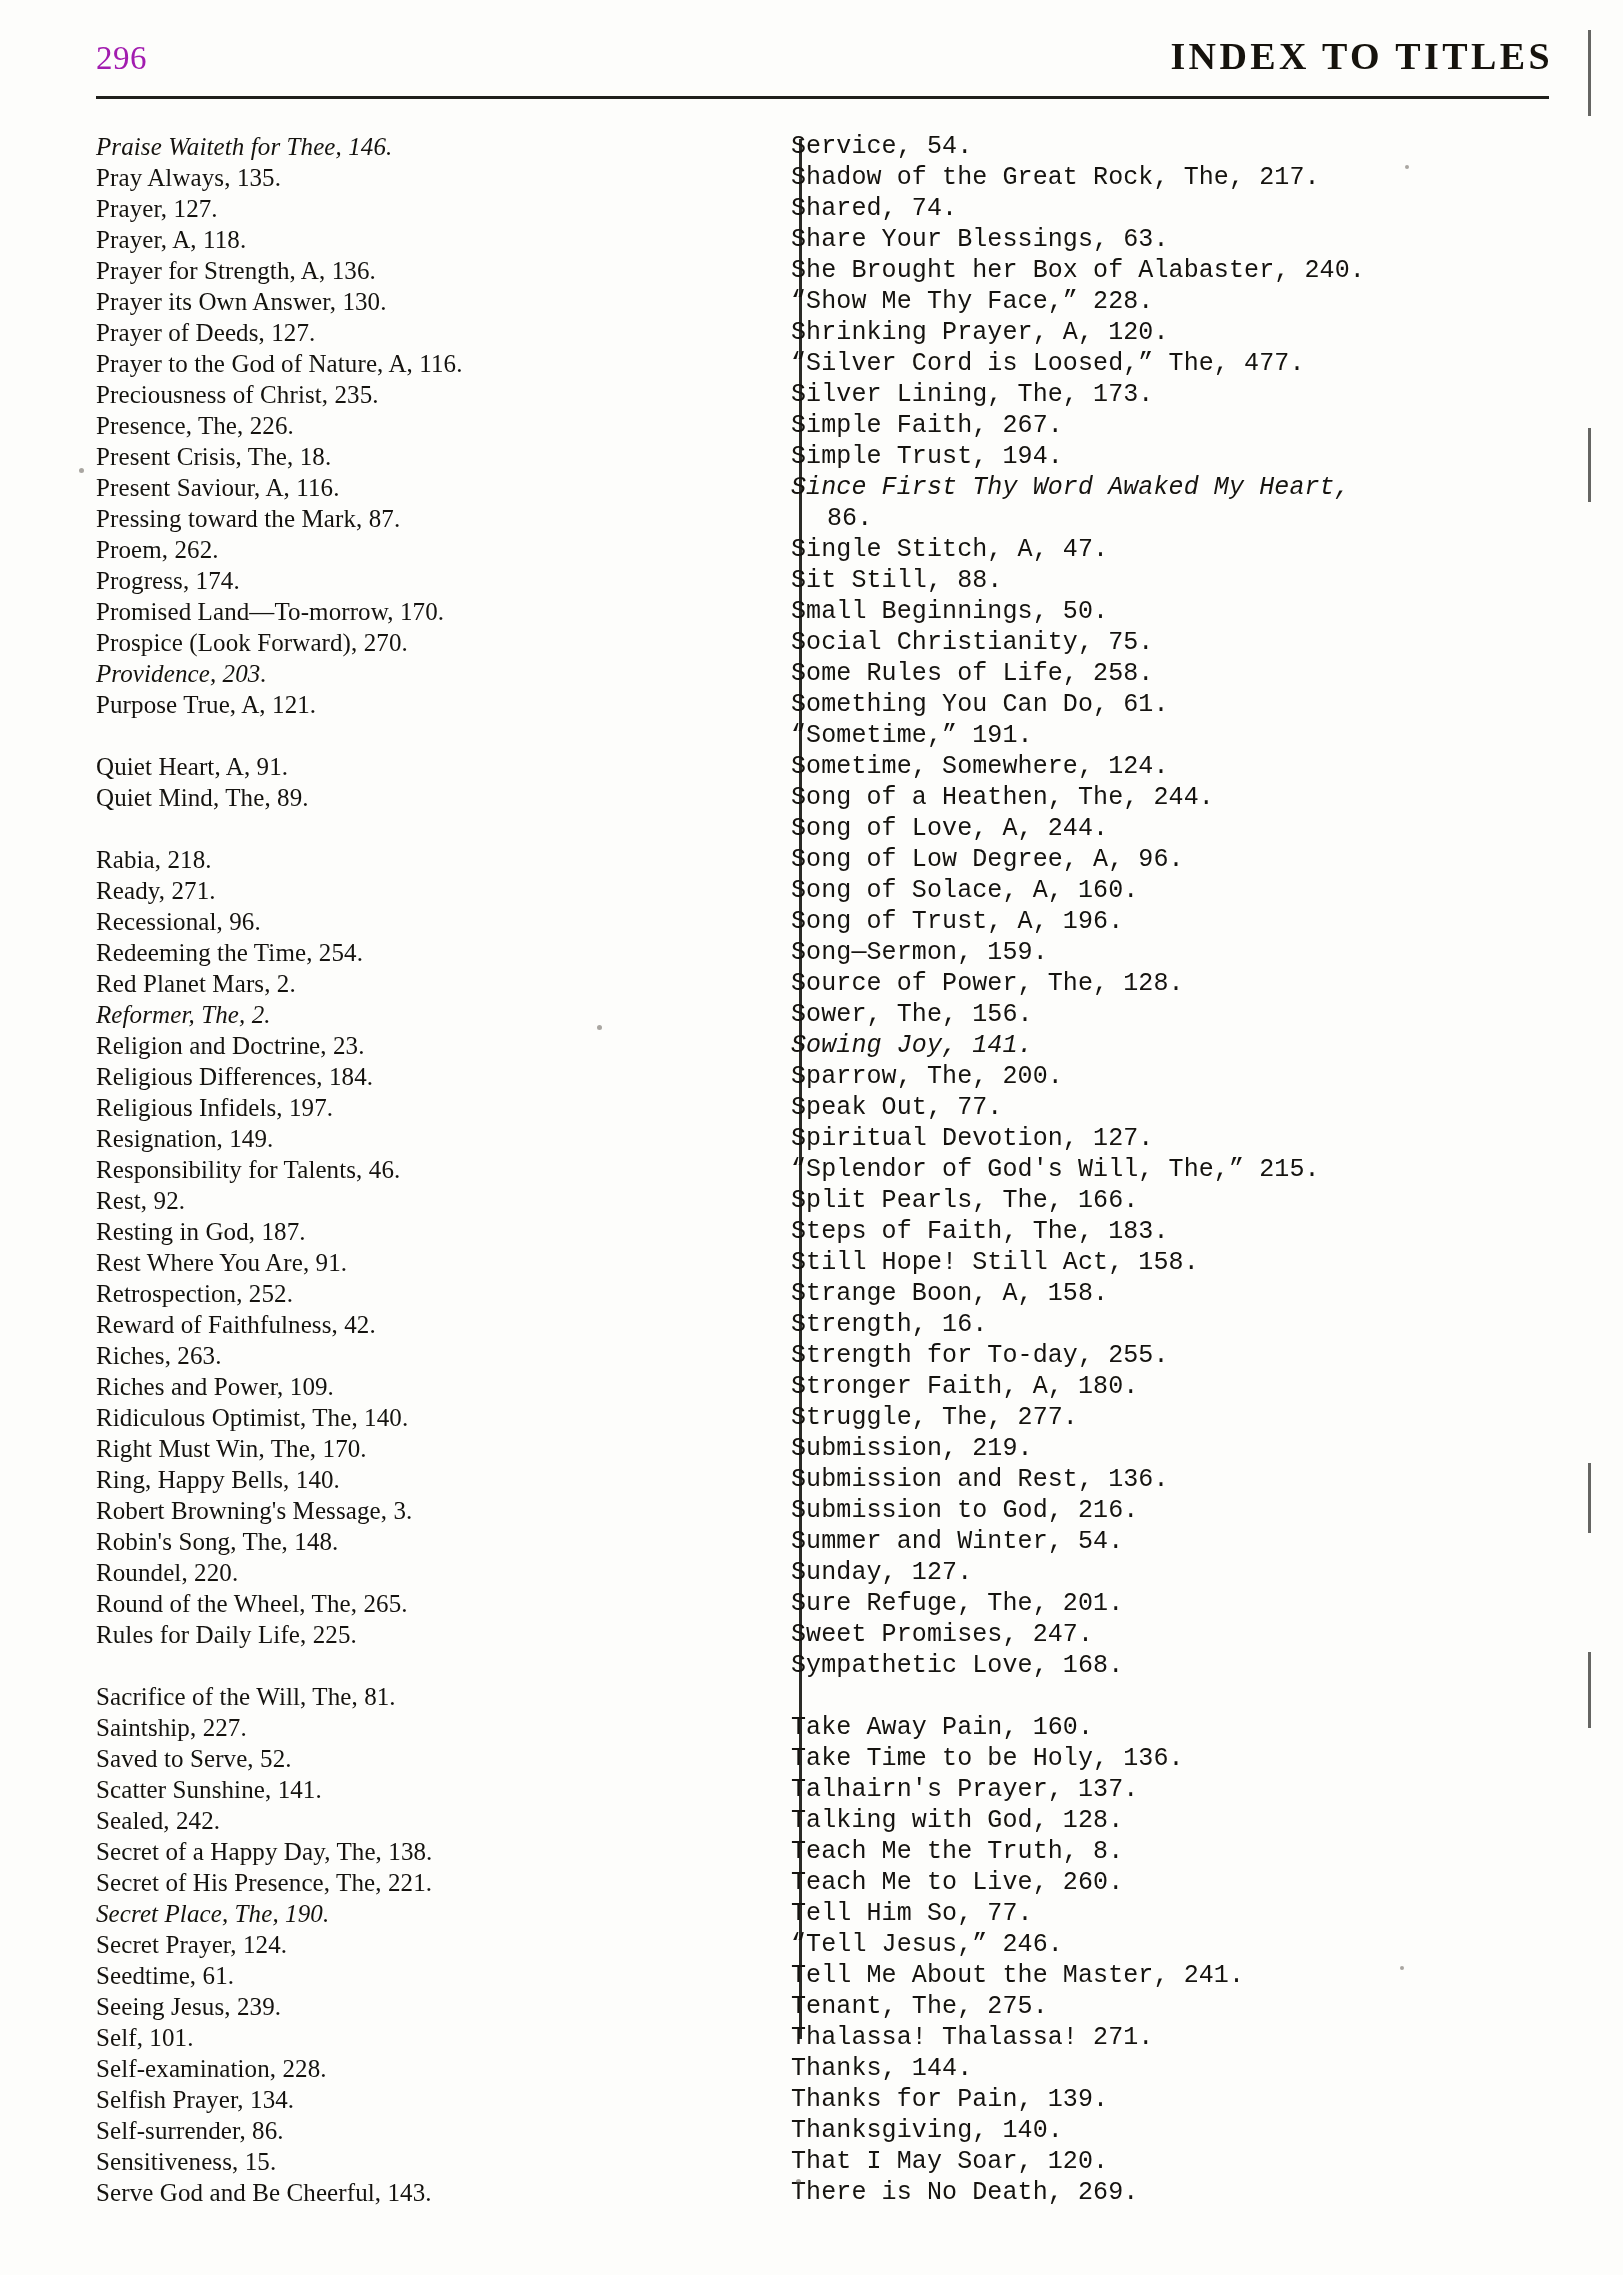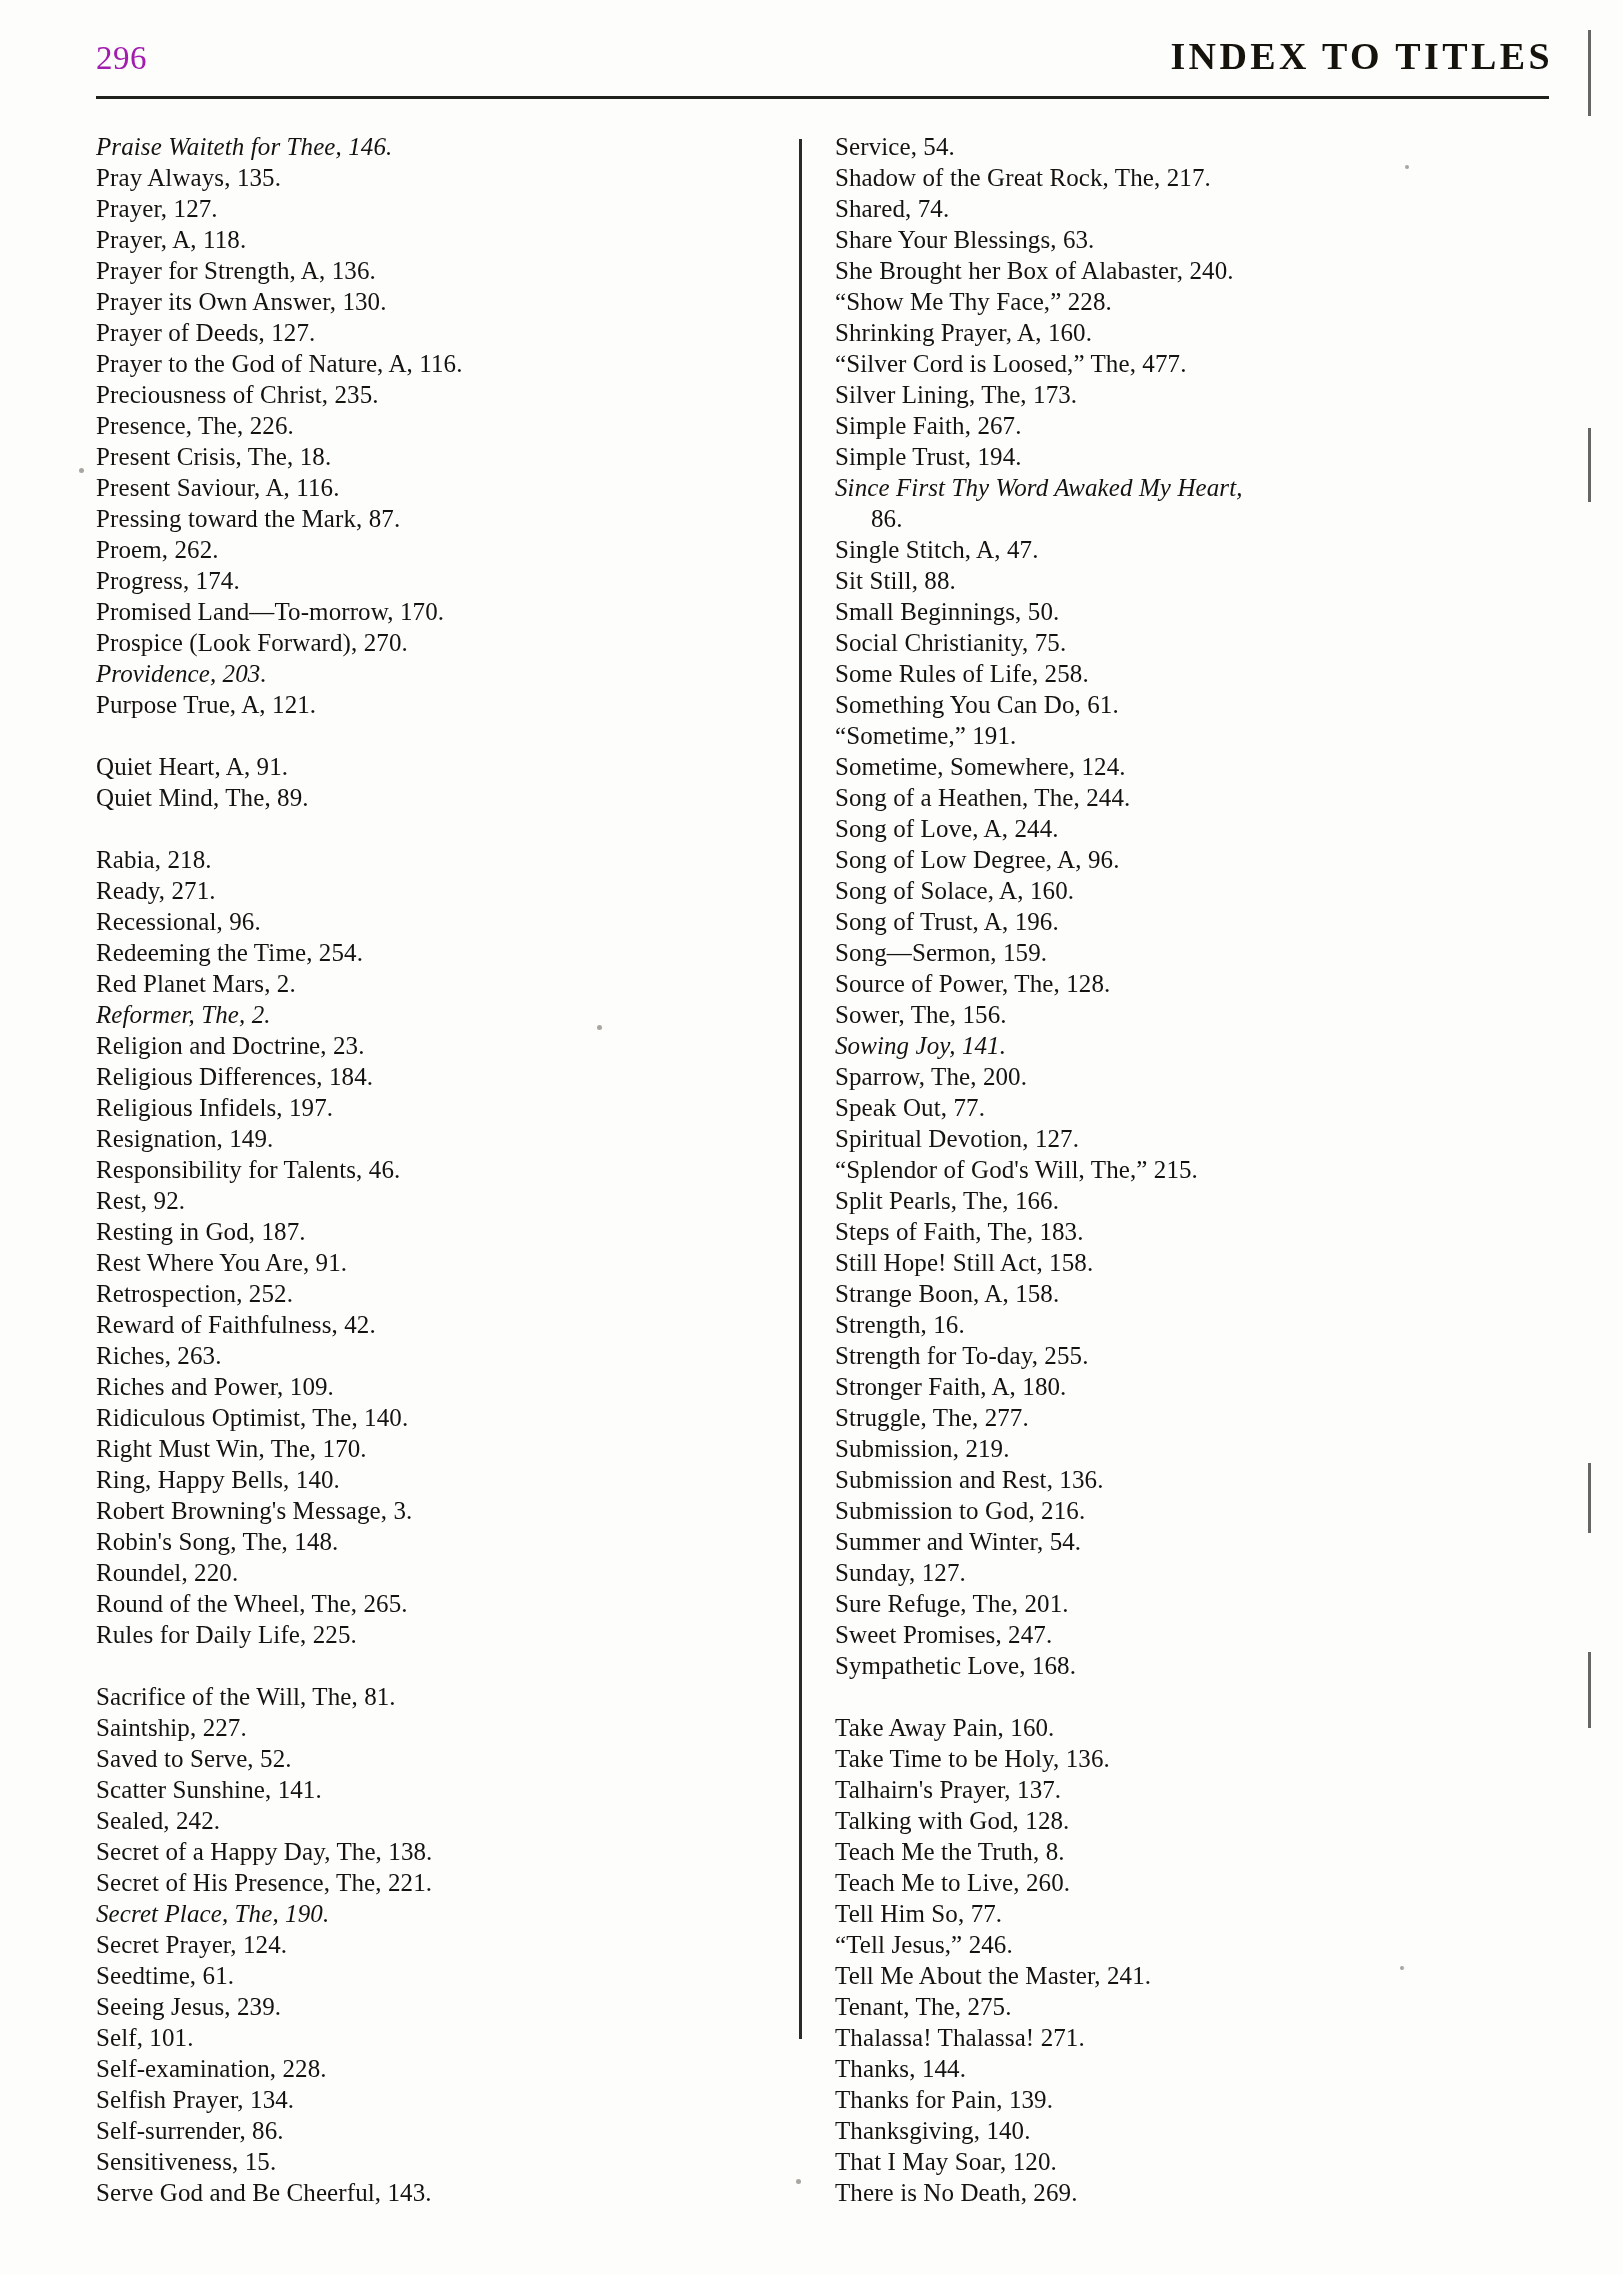--- a/index.html
+++ b/index.html
@@ -61,21 +61,21 @@
     top: 131px;
     width: 1453px;
     height: 1980px;
   }
   .col {
     position: absolute;
     top: 0;
     width: 657px;
   }
   .col-left { left: 0; }
-  .col-right { left: 739px; }
+  .col-right { left: 695px; font-family: Liberation Mono, monospace; }
 
   .divider {
     position: absolute;
     left: 703px;
     top: 8px;
     width: 3px;
     height: 1900px;
     background: #2a2a26;
   }
 
@@ -191,21 +191,21 @@
         <div class="entry">Sensitiveness, 15.</div>
         <div class="entry">Serve God and Be Cheerful, 143.</div>
       </div>
     <div class="col col-right" id="col-right">
         <div class="entry">Service, 54.</div>
         <div class="entry">Shadow of the Great Rock, The, 217.</div>
         <div class="entry">Shared, 74.</div>
         <div class="entry">Share Your Blessings, 63.</div>
         <div class="entry">She Brought her Box of Alabaster, 240.</div>
         <div class="entry">“Show Me Thy Face,” 228.</div>
-        <div class="entry">Shrinking Prayer, A, 160.</div>
+        <div class="entry">Shrinking Prayer, A, 120.</div>
         <div class="entry">“Silver Cord is Loosed,” The, 477.</div>
         <div class="entry">Silver Lining, The, 173.</div>
         <div class="entry">Simple Faith, 267.</div>
         <div class="entry">Simple Trust, 194.</div>
         <div class="entry ital">Since First Thy Word Awaked My Heart,</div>
         <div class="entry cont">86.</div>
         <div class="entry">Single Stitch, A, 47.</div>
         <div class="entry">Sit Still, 88.</div>
         <div class="entry">Small Beginnings, 50.</div>
         <div class="entry">Social Christianity, 75.</div>

